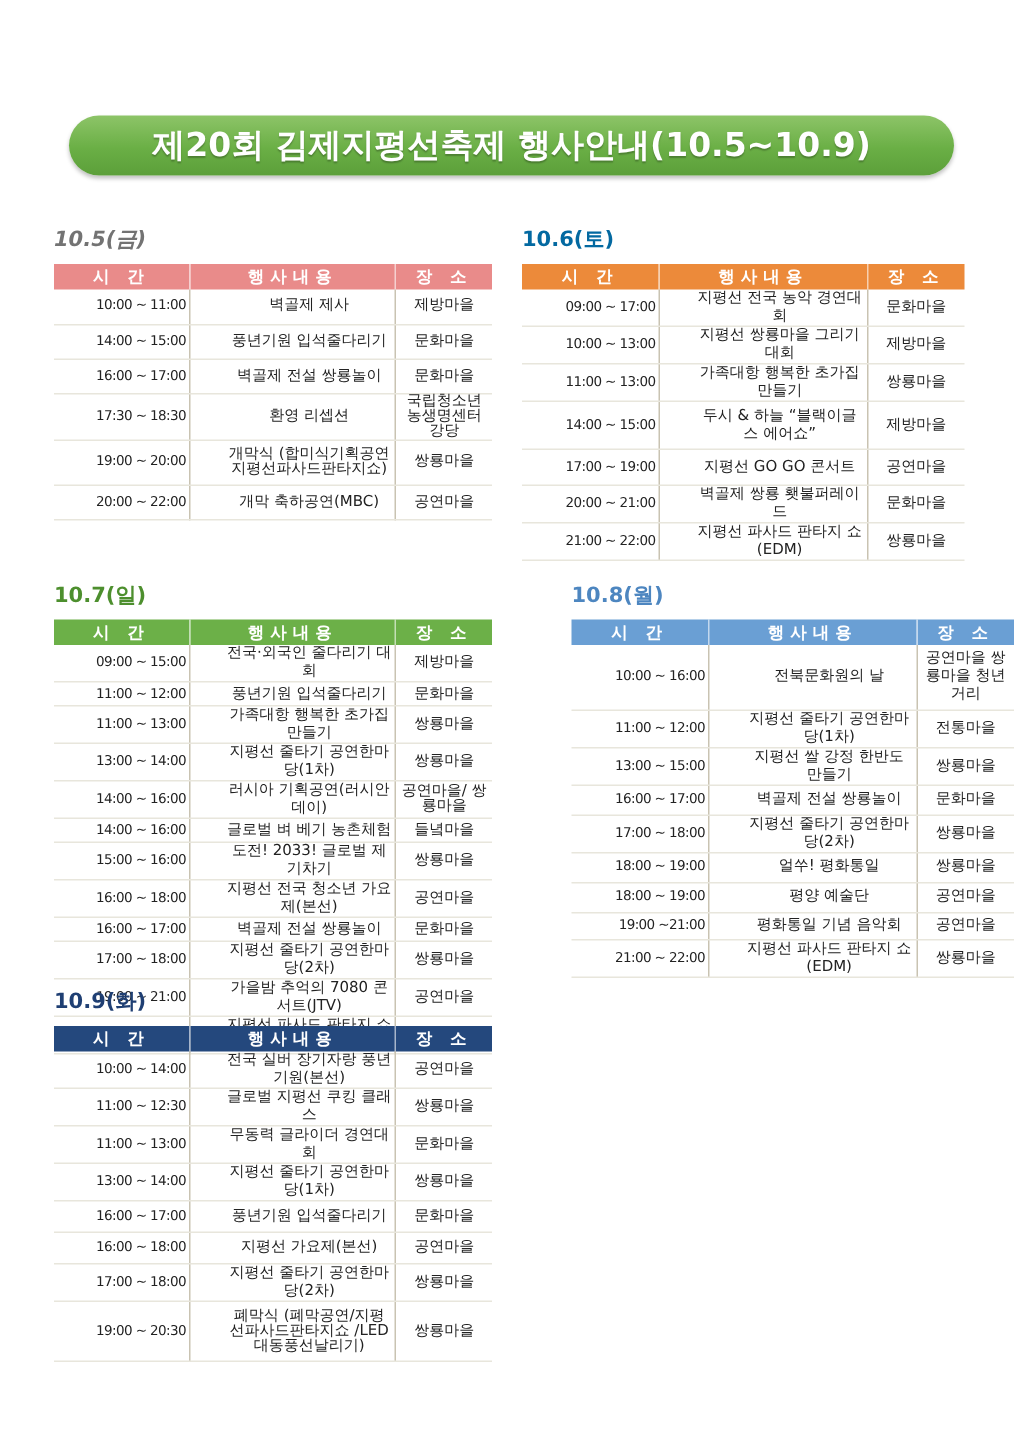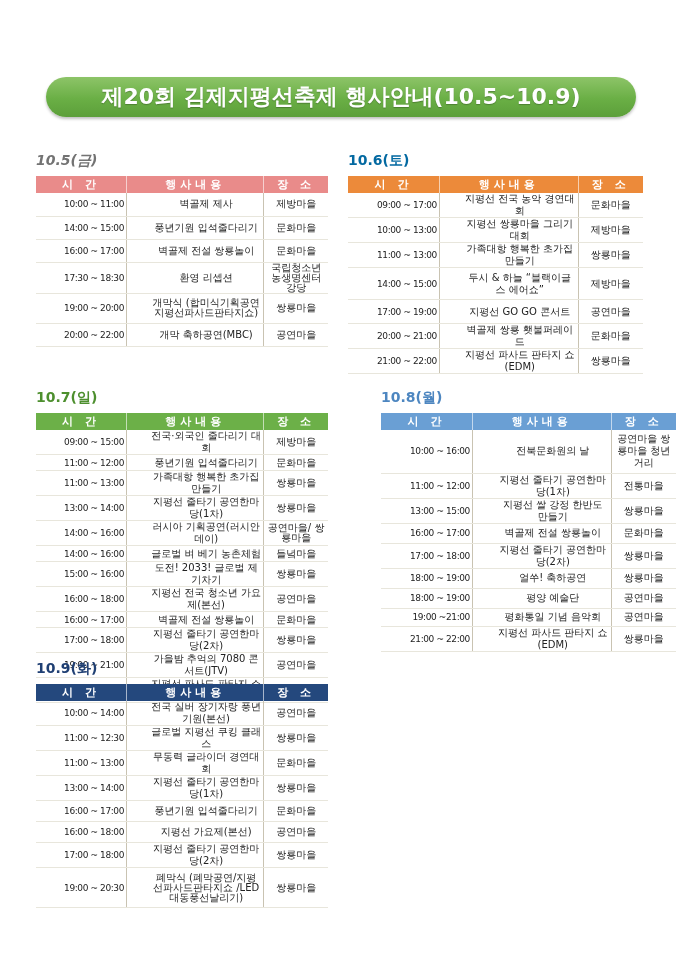--- a/index.html
+++ b/index.html
@@ -264,21 +264,21 @@
           <td class="e">벽골제 전설 쌍룡놀이</td>
           <td>문화마을</td>
         </tr>
       <tr style="height:20px">
           <td class="t">17:00 ~ 18:00</td>
           <td class="e">지평선 줄타기 공연한마당(2차)</td>
           <td>쌍룡마을</td>
         </tr>
       <tr style="height:20px">
           <td class="t">18:00 ~ 19:00</td>
-          <td class="e">얼쑤! 축하공연</td>
+          <td class="e">얼쑤! 평화통일</td>
           <td>쌍룡마을</td>
         </tr>
       <tr style="height:20px">
           <td class="t">18:00 ~ 19:00</td>
           <td class="e">평양 예술단</td>
           <td>공연마을</td>
         </tr>
       <tr style="height:18px">
           <td class="t">19:00 ~21:00</td>
           <td class="e">평화통일 기념 음악회</td>

